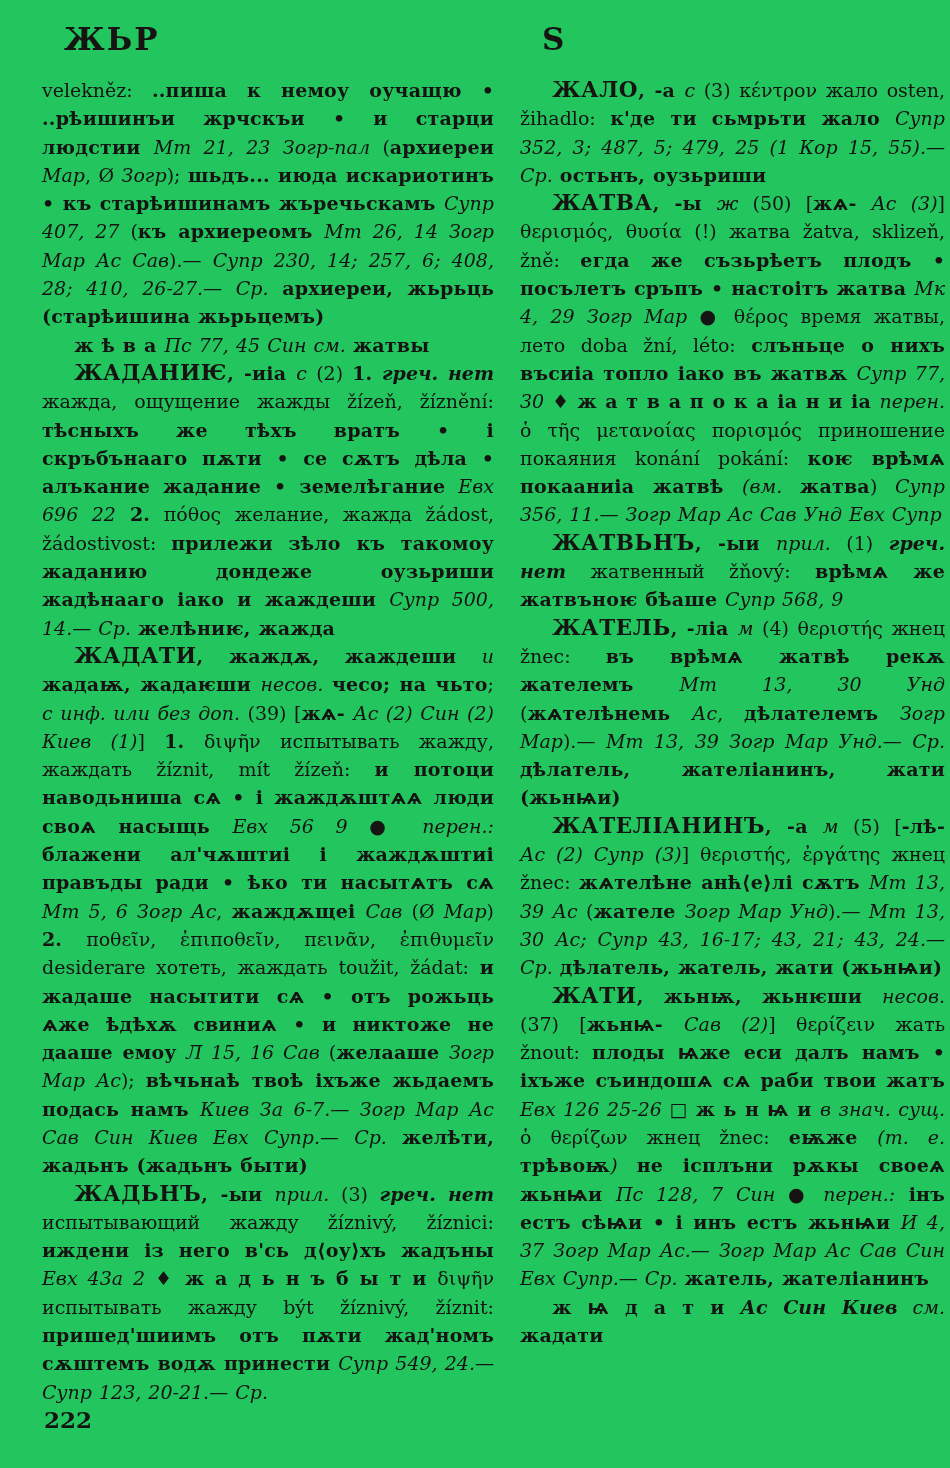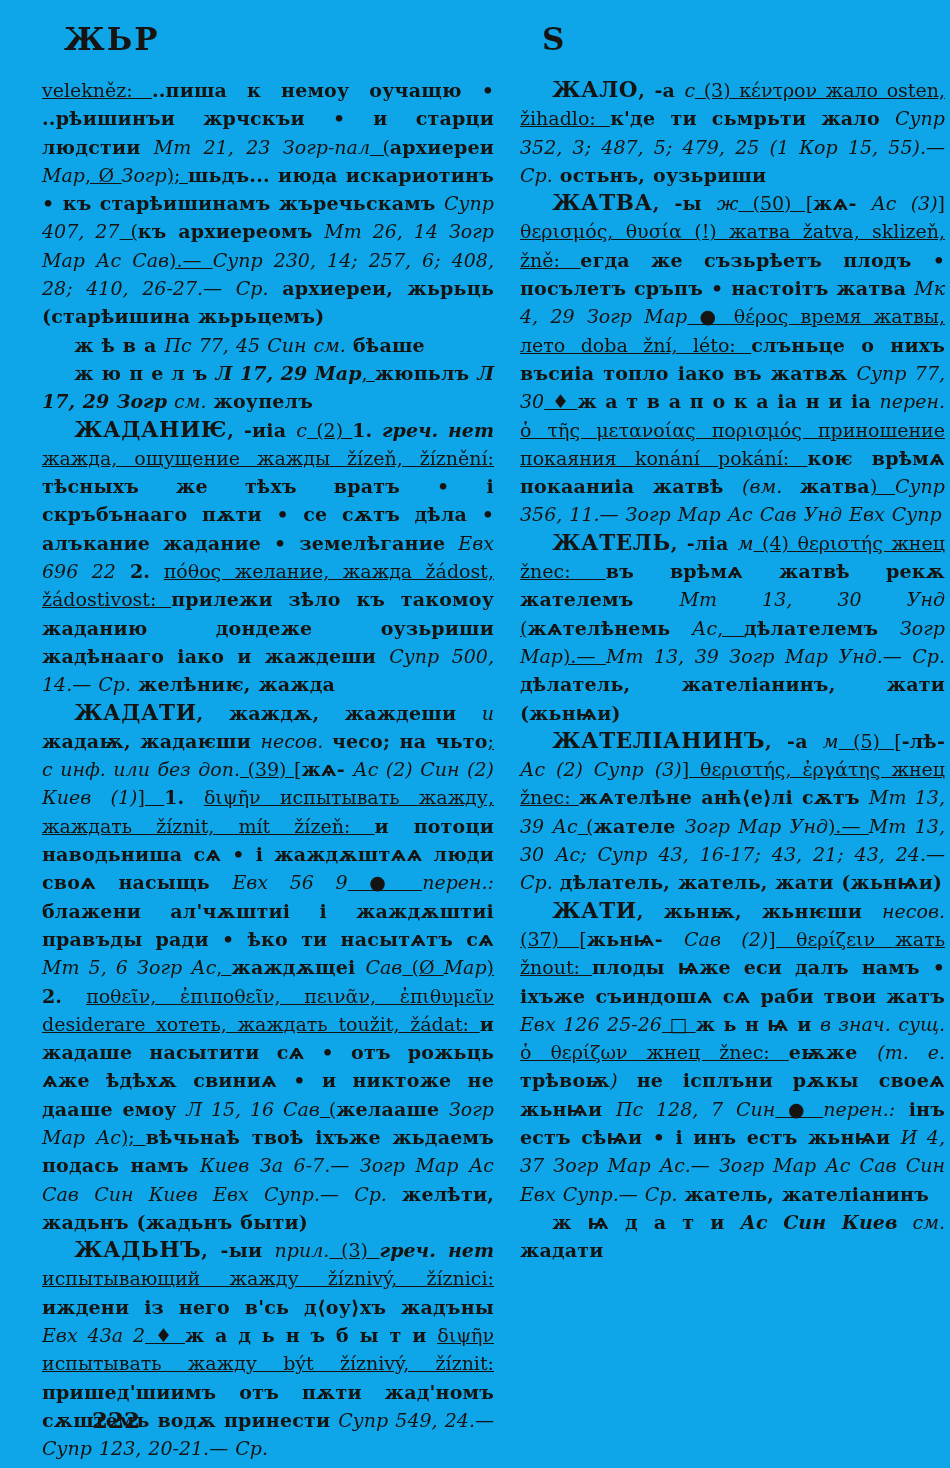--- a/index.html
+++ b/index.html
@@ -1,62 +1,62 @@
 <!DOCTYPE html>
 <html><head>
 <meta charset="utf-8">
 <style>
   html,body{margin:0;padding:0;background:#d8d6d0;}
   .page{
     position:relative;width:950px;height:1468px;margin:0 auto;
-    background:#0ea5e9;color:#161412;overflow:hidden;
+    background:#22c55e;color:#161412;overflow:hidden;
     font-family:"DejaVu Serif","DejaVu Sans",serif;
   }
   .running-head{
     position:absolute;top:22px;
     font-weight:700;font-size:31px;letter-spacing:2px;line-height:34px;
   }
   .running-head.left{left:64px;}
   .running-head.right{left:542px;}
   .col{
     position:absolute;top:76px;
     font-size:19px;line-height:28.3px;text-align:justify;
     word-spacing:1px;
   }
   .col-left{left:42px;width:452px;}
   .col-right{left:520px;width:425px;}
   p.block{margin:0;text-indent:1.7em;}
   p.block.noindent{text-indent:0;}
-  .seg-p{font-style:normal;font-weight:400;text-decoration:underline;}
+  .seg-p{font-style:normal;font-weight:400;}
   .seg-i{font-style:italic;}
   .seg-b{font-weight:700;}
   .seg-bi{font-weight:700;font-style:italic;}
   .seg-o{font-weight:700;letter-spacing:.2px;}
   .seg-h{font-weight:700;font-size:21.5px;letter-spacing:.6px;}
   .page-number{
     position:absolute;left:44px;top:1406px;
-    font-weight:700;font-size:23px;margin-left:48px;
+    font-weight:700;font-size:23px;
   }
 </style>
 </head>
 <body>
 
 <div class="page">
   <div class="running-head left">ЖЬР</div>
   <div class="running-head right">Ѕ</div>
   <div class="col col-left">
       <p class="block noindent"><span class="seg-p">velekněz: </span><span class="seg-o">..пиша к немоу оучащю • ..рѣишинъи жрчскъи • и старци людстии </span><span class="seg-i">Мт 21, 23 Зогр-пал</span><span class="seg-p"> (</span><span class="seg-o">архиереи </span><span class="seg-i">Мар</span><span class="seg-p">, Ø </span><span class="seg-i">Зогр</span><span class="seg-p">); </span><span class="seg-o">шьдъ... июда искариотинъ • къ старѣишинамъ жъречьскамъ </span><span class="seg-i">Супр 407, 27</span><span class="seg-p"> (</span><span class="seg-o">къ архиереомъ </span><span class="seg-i">Мт 26, 14 Зогр Мар Ас Сав</span><span class="seg-p">).— </span><span class="seg-i">Супр 230, 14; 257, 6; 408, 28; 410, 26-27.— Ср. </span><span class="seg-o">архиереи, жьрьць (старѣишина жьрьцемъ)</span></p>
-      <p class="block"><span class="seg-o">ж ѣ в а </span><span class="seg-i">Пс 77, 45 Син см. </span><span class="seg-o">бѣаше</span></p>
-      <p class="block"><span class="seg-o">ж ю п е л ъ </span><span class="seg-bi">Л 17, 29 Мар</span><span class="seg-p">, </span><span class="seg-o">жюпьлъ </span><span class="seg-bi">Л 17, 29 Зогр</span><span class="seg-i"> см. </span><span class="seg-o">жоупелъ</span></p>
+      <p class="block"><span class="seg-o">ж ѣ в а </span><span class="seg-i">Пс 77, 45 Син см. </span><span class="seg-o">жатвы</span></p>
       <p class="block"><span class="seg-h">ЖАДАНИѤ</span><span class="seg-o">, -иіа </span><span class="seg-i">с</span><span class="seg-p"> (2) </span><span class="seg-b">1. </span><span class="seg-bi">греч. нет </span><span class="seg-p">жажда, ощущение жажды žízeň, žíznění: </span><span class="seg-o">тѣсныхъ же тѣхъ вратъ • і скръбънааго пѫти • се сѫтъ дѣла • алъкание жадание • земелѣгание </span><span class="seg-i">Евх 696 22</span><span class="seg-b"> 2. </span><span class="seg-p">πόθος желание, жажда žádost, žádostivost: </span><span class="seg-o">прилежи зѣло къ такомоу жаданию дондеже оузьриши жадѣнааго іако и жаждеши </span><span class="seg-i">Супр 500, 14.— Ср. </span><span class="seg-o">желѣниѥ, жажда</span></p>
       <p class="block"><span class="seg-h">ЖАДАТИ</span><span class="seg-o">, жаждѫ, жаждеши </span><span class="seg-i">и</span><span class="seg-o"> жадаѭ, жадаѥши </span><span class="seg-i">несов. </span><span class="seg-o">чесо; на чьто</span><span class="seg-p">; </span><span class="seg-i">с инф. или без доп.</span><span class="seg-p"> (39) [</span><span class="seg-o">жѧ- </span><span class="seg-i">Ас (2) Син (2) Киев (1)</span><span class="seg-p">] </span><span class="seg-b">1. </span><span class="seg-p">διψῆν испытывать жажду, жаждать žíznit, mít žízeň: </span><span class="seg-o">и потоци наводьниша сѧ • і жаждѫштѧѧ люди своѧ насыщь </span><span class="seg-i">Евх 56 9</span><span class="seg-p"> ● </span><span class="seg-i">перен.:</span><span class="seg-o"> блажени ал'чѫштиі і жаждѫштиі правъды ради • ѣко ти насытѧтъ сѧ </span><span class="seg-i">Мт 5, 6 Зогр Ас</span><span class="seg-p">, </span><span class="seg-o">жаждѫщеі </span><span class="seg-i">Сав</span><span class="seg-p"> (Ø </span><span class="seg-i">Мар</span><span class="seg-p">) </span><span class="seg-b">2. </span><span class="seg-p">ποθεῖν, ἐπιποθεῖν, πεινᾶν, ἐπιθυμεῖν desiderare хотеть, жаждать toužit, žádat: </span><span class="seg-o">и жадаше насытити сѧ • отъ рожьць ѧже ѣдѣхѫ свиниѧ • и никтоже не дааше емоу </span><span class="seg-i">Л 15, 16 Сав</span><span class="seg-p"> (</span><span class="seg-o">желааше </span><span class="seg-i">Зогр Мар Ас</span><span class="seg-p">); </span><span class="seg-o">вѣчьнаѣ твоѣ іхъже жьдаемъ подась намъ </span><span class="seg-i">Киев За 6-7.— Зогр Мар Ас Сав Син Киев Евх Супр.— Ср. </span><span class="seg-o">желѣти, жадьнъ (жадьнъ быти)</span></p>
       <p class="block"><span class="seg-h">ЖАДЬНЪ</span><span class="seg-o">, -ыи </span><span class="seg-i">прил.</span><span class="seg-p"> (3) </span><span class="seg-bi">греч. нет</span><span class="seg-p"> испытывающий жажду žíznivý, žíznici: </span><span class="seg-o">иждени із него в'сь д⟨оу⟩хъ жадъны </span><span class="seg-i">Евх 43а 2</span><span class="seg-p"> ♦ </span><span class="seg-o">ж а д ь н ъ  б ы т и </span><span class="seg-p">διψῆν испытывать жажду být žíznivý, žíznit: </span><span class="seg-o">пришед'шиимъ отъ пѫти жад'номъ сѫштемъ водѫ принести </span><span class="seg-i">Супр 549, 24.— Супр 123, 20-21.— Ср. </span></p>
     </div>
   <div class="col col-right">
       <p class="block"><span class="seg-h">ЖАЛО</span><span class="seg-o">, -а </span><span class="seg-i">с</span><span class="seg-p"> (3) κέντρον жало osten, žihadlo: </span><span class="seg-o">к'де ти сьмрьти жало </span><span class="seg-i">Супр 352, 3; 487, 5; 479, 25 (1 Кор 15, 55).— Ср. </span><span class="seg-o">остьнъ, оузьриши</span></p>
       <p class="block"><span class="seg-h">ЖАТВА</span><span class="seg-o">, -ы </span><span class="seg-i">ж</span><span class="seg-p"> (50) [</span><span class="seg-o">жѧ- </span><span class="seg-i">Ас (3)</span><span class="seg-p">] </span><span class="seg-p">θερισμός, θυσία (!) жатва žatva, sklizeň, žně: </span><span class="seg-o">егда же съзьрѣетъ плодъ • посълетъ сръпъ • настоітъ жатва </span><span class="seg-i">Мк 4, 29 Зогр Мар</span><span class="seg-p"> ● θέρος время жатвы, лето doba žní, léto: </span><span class="seg-o">слъньце о нихъ въсиіа топло іако въ жатвѫ </span><span class="seg-i">Супр 77, 30</span><span class="seg-p"> ♦ </span><span class="seg-o">ж а т в а  п о к а іа н и іа </span><span class="seg-i">перен.</span><span class="seg-p"> ὁ τῆς μετανοίας πορισμός приношение покаяния konání pokání: </span><span class="seg-o">коѥ врѣмѧ покааниіа жатвѣ </span><span class="seg-i">(вм. </span><span class="seg-o">жатва</span><span class="seg-p">) </span><span class="seg-i">Супр 356, 11.— Зогр Мар Ас Сав Унд Евх Супр</span></p>
+      <p class="block"><span class="seg-h">ЖАТВЬНЪ</span><span class="seg-o">, -ыи </span><span class="seg-i">прил.</span><span class="seg-p"> (1) </span><span class="seg-bi">греч. нет</span><span class="seg-p"> жатвенный žňový: </span><span class="seg-o">врѣмѧ же жатвъноѥ бѣаше </span><span class="seg-i">Супр 568, 9</span></p>
       <p class="block"><span class="seg-h">ЖАТЕЛЬ</span><span class="seg-o">, -ліа </span><span class="seg-i">м</span><span class="seg-p"> (4) θεριστής жнец žnec: </span><span class="seg-o">въ врѣмѧ жатвѣ рекѫ жателемъ </span><span class="seg-i">Мт 13, 30 Унд</span><span class="seg-p"> (</span><span class="seg-o">жѧтелѣнемь </span><span class="seg-i">Ас</span><span class="seg-p">, </span><span class="seg-o">дѣлателемъ </span><span class="seg-i">Зогр Мар</span><span class="seg-p">).— </span><span class="seg-i">Мт 13, 39 Зогр Мар Унд.— Ср. </span><span class="seg-o">дѣлатель, жателіанинъ, жати (жьнѩи)</span></p>
       <p class="block"><span class="seg-h">ЖАТЕЛІАНИНЪ</span><span class="seg-o">, -а </span><span class="seg-i">м</span><span class="seg-p"> (5) [</span><span class="seg-o">-лѣ- </span><span class="seg-i">Ас (2) Супр (3)</span><span class="seg-p">] </span><span class="seg-p">θεριστής, ἐργάτης жнец žnec: </span><span class="seg-o">жѧтелѣне анћ⟨е⟩лі сѫтъ </span><span class="seg-i">Мт 13, 39 Ас</span><span class="seg-p"> (</span><span class="seg-o">жателе </span><span class="seg-i">Зогр Мар Унд</span><span class="seg-p">).— </span><span class="seg-i">Мт 13, 30 Ас; Супр 43, 16-17; 43, 21; 43, 24.— Ср. </span><span class="seg-o">дѣлатель, жатель, жати (жьнѩи)</span></p>
       <p class="block"><span class="seg-h">ЖАТИ</span><span class="seg-o">, жьнѭ, жьнѥши </span><span class="seg-i">несов.</span><span class="seg-p"> (37) [</span><span class="seg-o">жьнѩ- </span><span class="seg-i">Сав (2)</span><span class="seg-p">] </span><span class="seg-p">θερίζειν жать žnout: </span><span class="seg-o">плоды ѩже еси далъ намъ • іхъже съиндошѧ сѧ раби твои жатъ </span><span class="seg-i">Евх 126 25-26</span><span class="seg-p"> □ </span><span class="seg-o">ж ь н ѩ и </span><span class="seg-i">в знач. сущ.</span><span class="seg-p"> ὁ θερίζων жнец žnec: </span><span class="seg-o">еѭже </span><span class="seg-i">(т. е. </span><span class="seg-o">трѣвоѭ</span><span class="seg-i">) </span><span class="seg-o">не ісплъни рѫкы своеѧ жьнѩи </span><span class="seg-i">Пс 128, 7 Син</span><span class="seg-p"> ● </span><span class="seg-i">перен.:</span><span class="seg-o"> інъ естъ сѣѩи • і инъ естъ жьнѩи </span><span class="seg-i">И 4, 37 Зогр Мар Ас.— Зогр Мар Ас Сав Син Евх Супр.— Ср. </span><span class="seg-o">жатель, жателіанинъ</span></p>
       <p class="block"><span class="seg-o">ж ѩ д а т и </span><span class="seg-bi">Ас Син Киев</span><span class="seg-i"> см. </span><span class="seg-o">жадати</span></p>
     </div>
   <div class="page-number">222</div>
 </div>
 
 </body></html>

